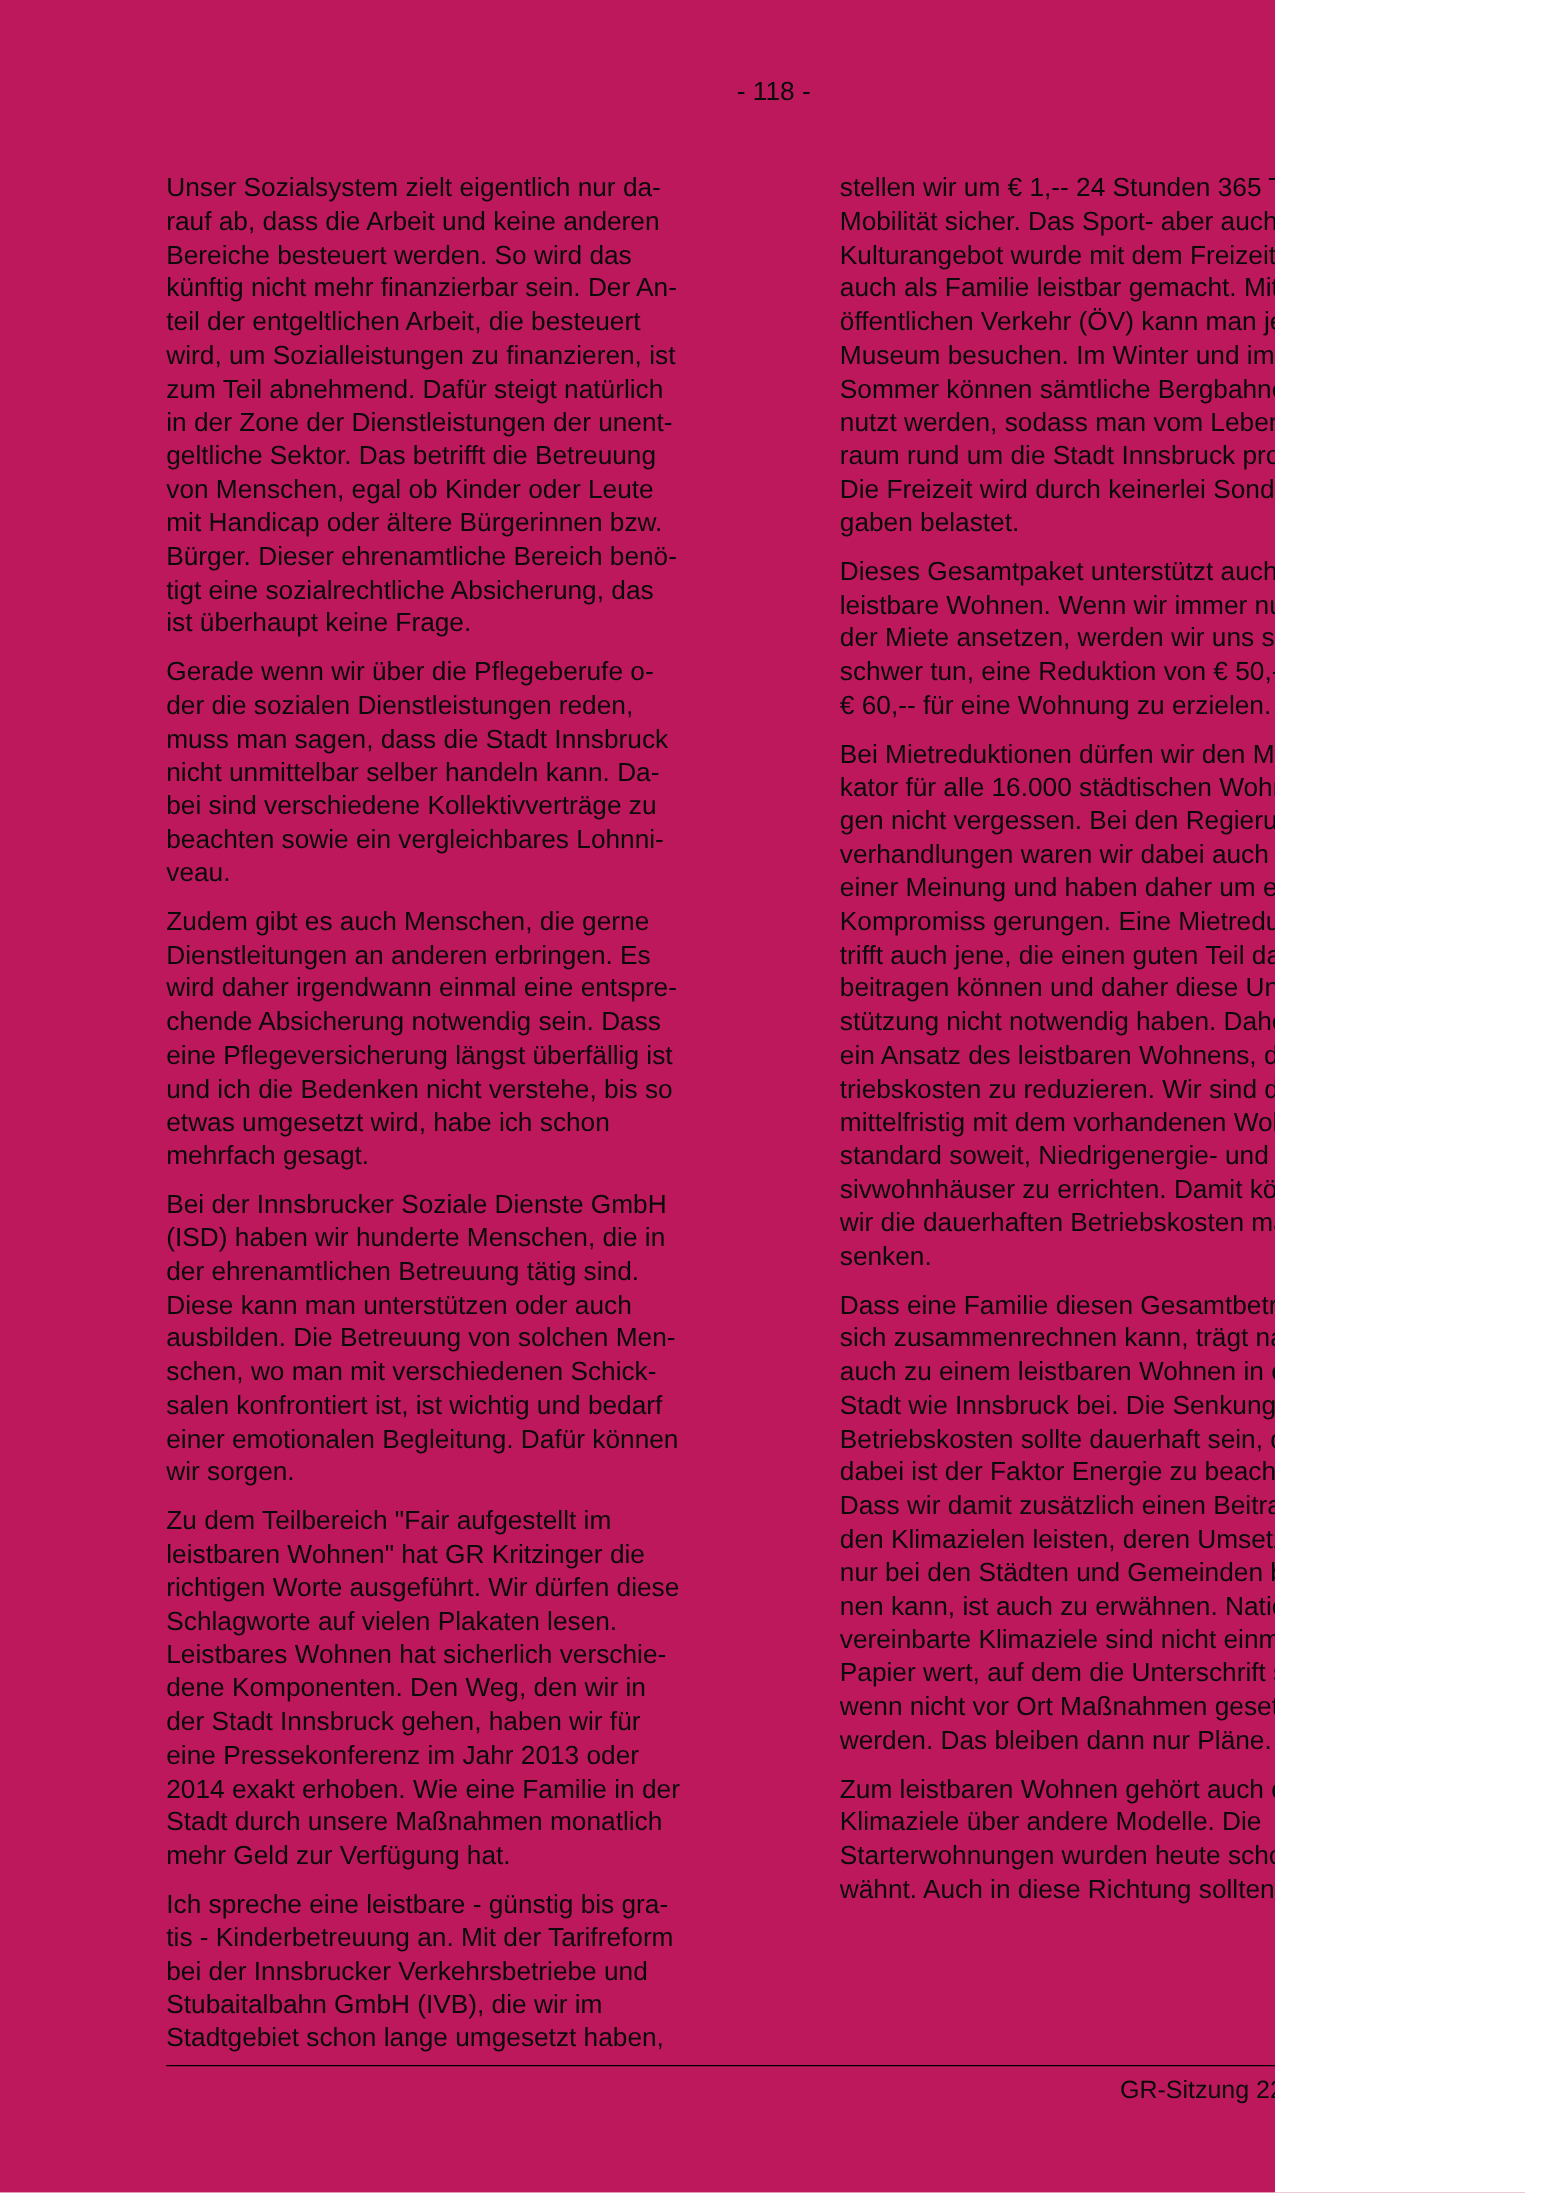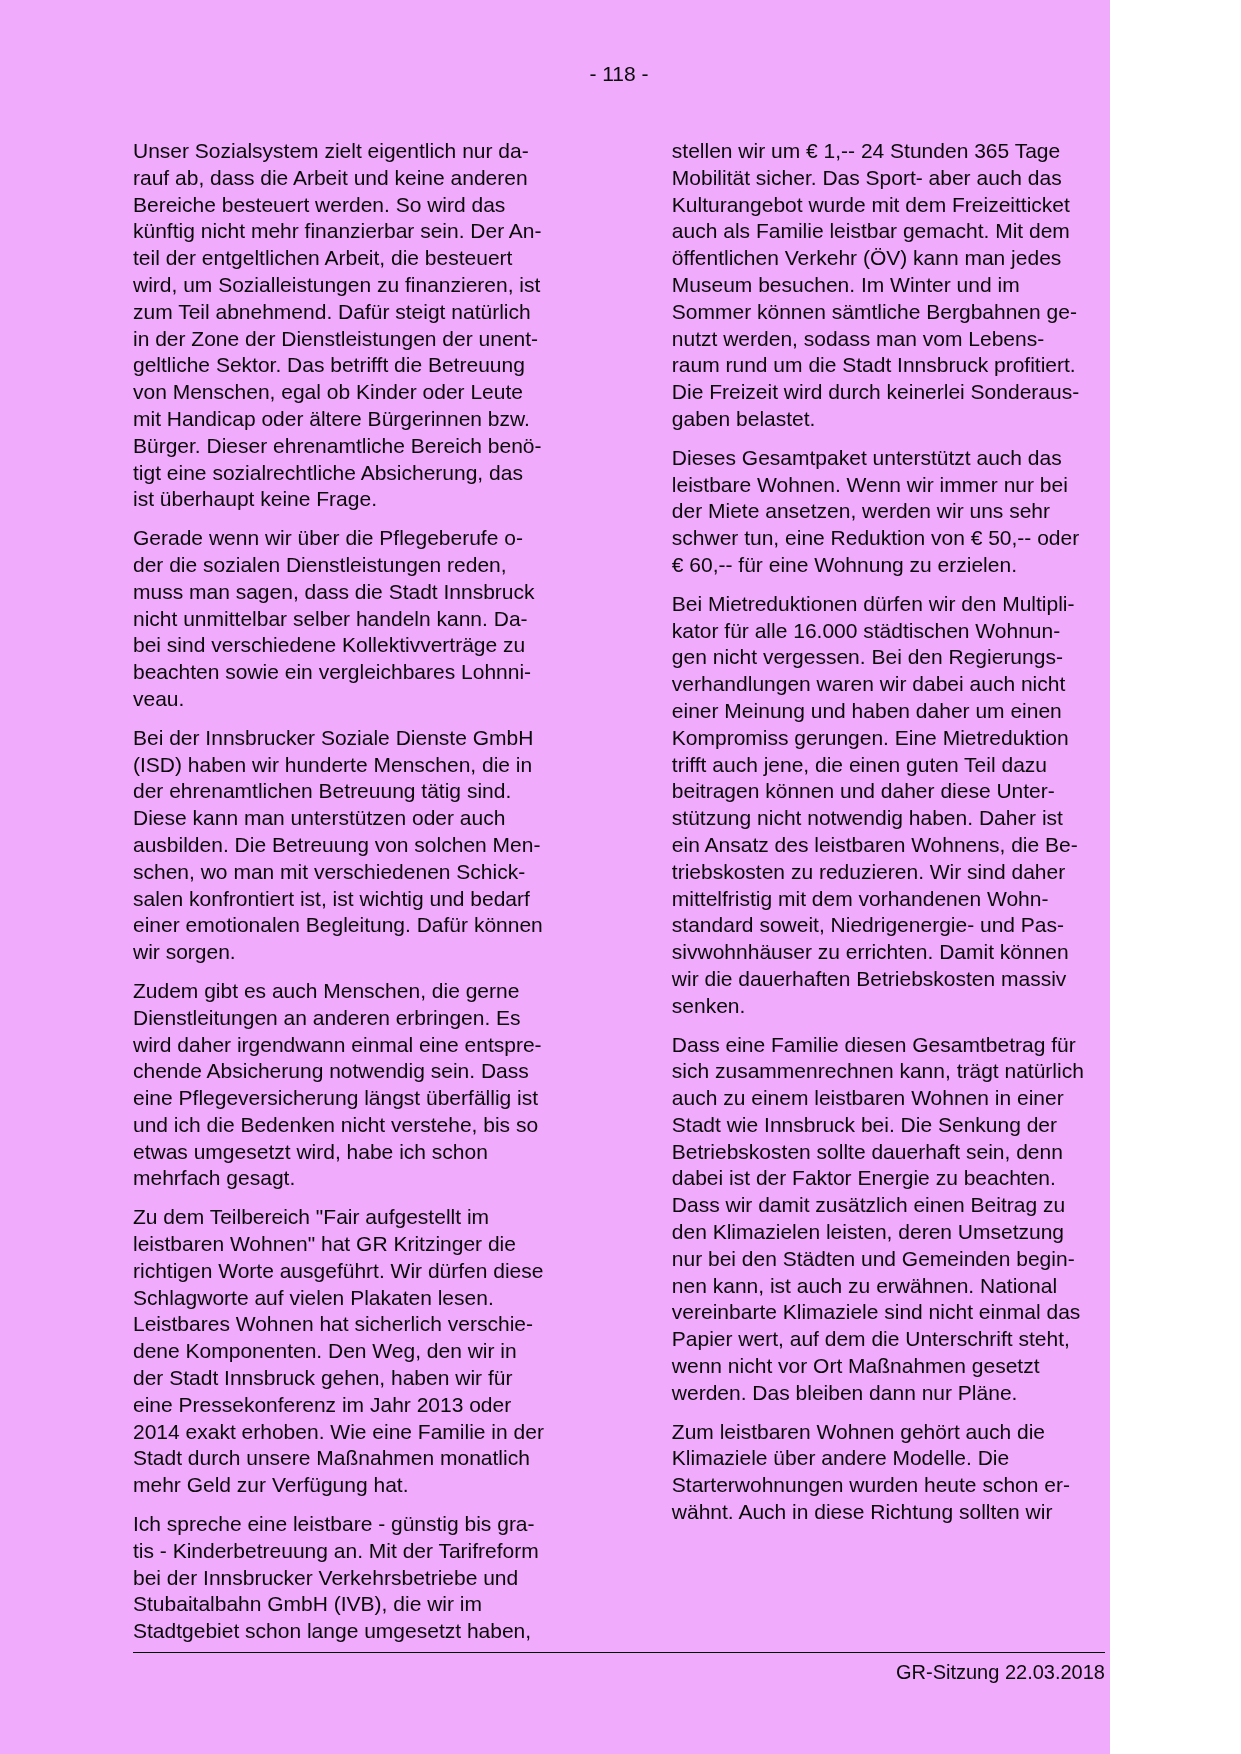--- a/index.html
+++ b/index.html
@@ -2,23 +2,23 @@
 <html><head>
 <meta charset="utf-8">
 <style>
   html, body {
     margin: 0;
     padding: 0;
     background: #ffffff;
   }
   .page {
     position: relative;
-    width: 1110px;
+    width: 1020px;
     height: 1754px;
-    background: #f0abfc;
+    background: #be185d;
     font-family: "Liberation Sans", sans-serif;
     color: #0a0a0a;
     overflow: hidden;
   }
   .page-number {
     position: absolute;
     top: 60px;
     left: 133px;
     width: 972px;
     text-align: center;
@@ -86,37 +86,37 @@
 Bürger. Dieser ehrenamtliche Bereich benö-
 tigt eine sozialrechtliche Absicherung, das
 ist überhaupt keine Frage.</p>
       <p>Gerade wenn wir über die Pflegeberufe o-
 der die sozialen Dienstleistungen reden,
 muss man sagen, dass die Stadt Innsbruck
 nicht unmittelbar selber handeln kann. Da-
 bei sind verschiedene Kollektivverträge zu
 beachten sowie ein vergleichbares Lohnni-
 veau.</p>
+      <p>Zudem gibt es auch Menschen, die gerne
+Dienstleitungen an anderen erbringen. Es
+wird daher irgendwann einmal eine entspre-
+chende Absicherung notwendig sein. Dass
+eine Pflegeversicherung längst überfällig ist
+und ich die Bedenken nicht verstehe, bis so
+etwas umgesetzt wird, habe ich schon
+mehrfach gesagt.</p>
       <p>Bei der Innsbrucker Soziale Dienste GmbH
 (ISD) haben wir hunderte Menschen, die in
 der ehrenamtlichen Betreuung tätig sind.
 Diese kann man unterstützen oder auch
 ausbilden. Die Betreuung von solchen Men-
 schen, wo man mit verschiedenen Schick-
 salen konfrontiert ist, ist wichtig und bedarf
 einer emotionalen Begleitung. Dafür können
 wir sorgen.</p>
-      <p>Zudem gibt es auch Menschen, die gerne
-Dienstleitungen an anderen erbringen. Es
-wird daher irgendwann einmal eine entspre-
-chende Absicherung notwendig sein. Dass
-eine Pflegeversicherung längst überfällig ist
-und ich die Bedenken nicht verstehe, bis so
-etwas umgesetzt wird, habe ich schon
-mehrfach gesagt.</p>
       <p>Zu dem Teilbereich "Fair aufgestellt im
 leistbaren Wohnen" hat GR Kritzinger die
 richtigen Worte ausgeführt. Wir dürfen diese
 Schlagworte auf vielen Plakaten lesen.
 Leistbares Wohnen hat sicherlich verschie-
 dene Komponenten. Den Weg, den wir in
 der Stadt Innsbruck gehen, haben wir für
 eine Pressekonferenz im Jahr 2013 oder
 2014 exakt erhoben. Wie eine Familie in der
 Stadt durch unsere Maßnahmen monatlich

